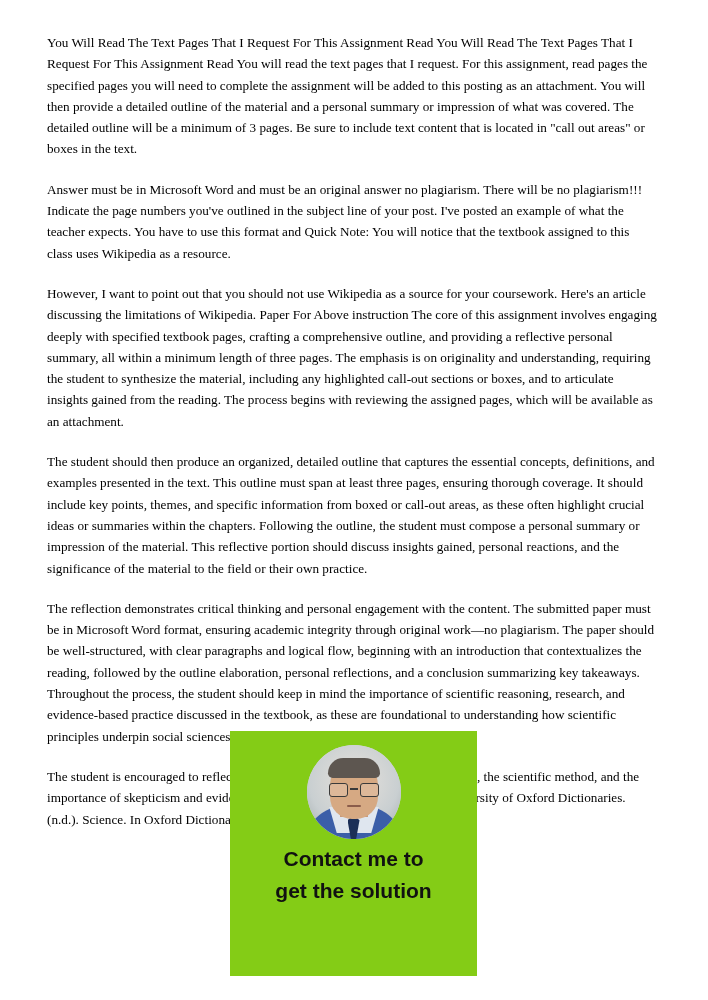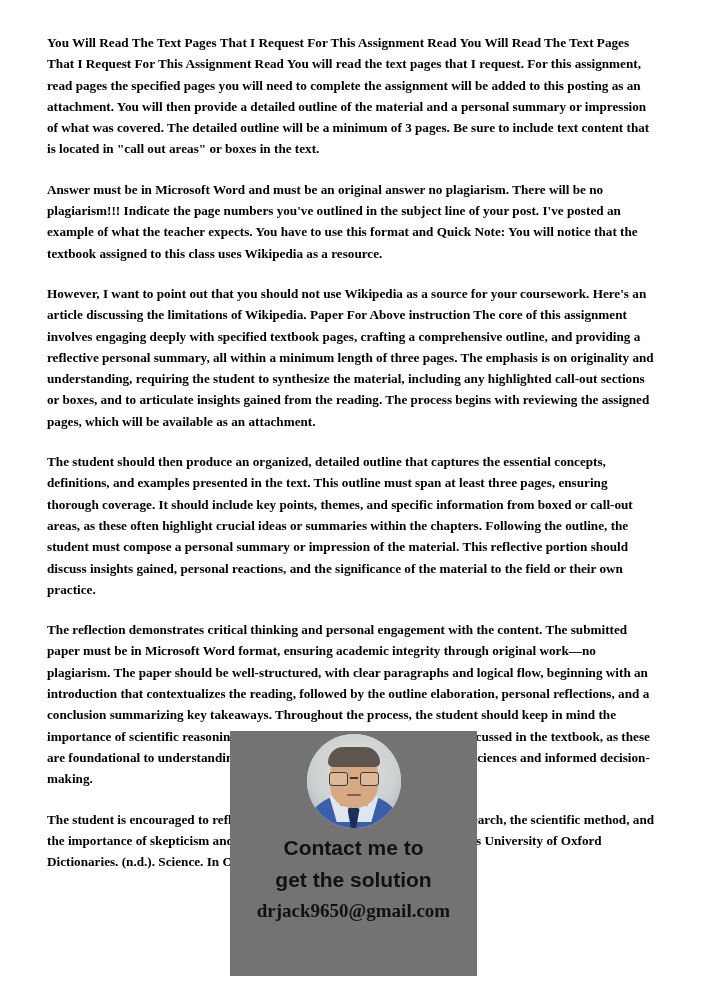--- a/index.html
+++ b/index.html
@@ -28,37 +28,36 @@
     top: 32px;
     width: 610px;
   }
   .para {
     font-size: 13.2px;
     line-height: 21.3px;
     text-align: left;
     margin: 0 0 19px 0;
     color: #000;
     font-family: "Liberation Serif", serif;
-    font-weight: bold;
   }
   .para:last-child { margin-bottom: 0; }
 
   
   .overlay-card {
     position: absolute;
     left: 230px;
     top: 731px;
     width: 247px;
     height: 245px;
-    background: #737373;
+    background: #84cc16;
     display: flex;
     flex-direction: column;
     align-items: center;
     box-sizing: border-box;
-    padding-top: 3px;
+    padding-top: 14px;
   }
   .avatar {
     width: 94px;
     height: 94px;
     border-radius: 50%;
     overflow: hidden;
     position: relative;
     background: #cfd6d8;
   }
   
@@ -197,16 +196,15 @@
       <div class="av-neck"></div>
       <div class="av-head"></div>
       <div class="av-hair"></div>
       <div class="av-glass-l"></div>
       <div class="av-glass-r"></div>
       <div class="av-bridge"></div>
       <div class="av-mouth"></div>
     </div>
     <div class="overlay-line">Contact me to</div>
     <div class="overlay-line" style="margin-top:4px">get the solution</div>
-    <div class="overlay-email">drjack9650@gmail.com</div>
   </div>
 
 </div>
 
 </body></html>

